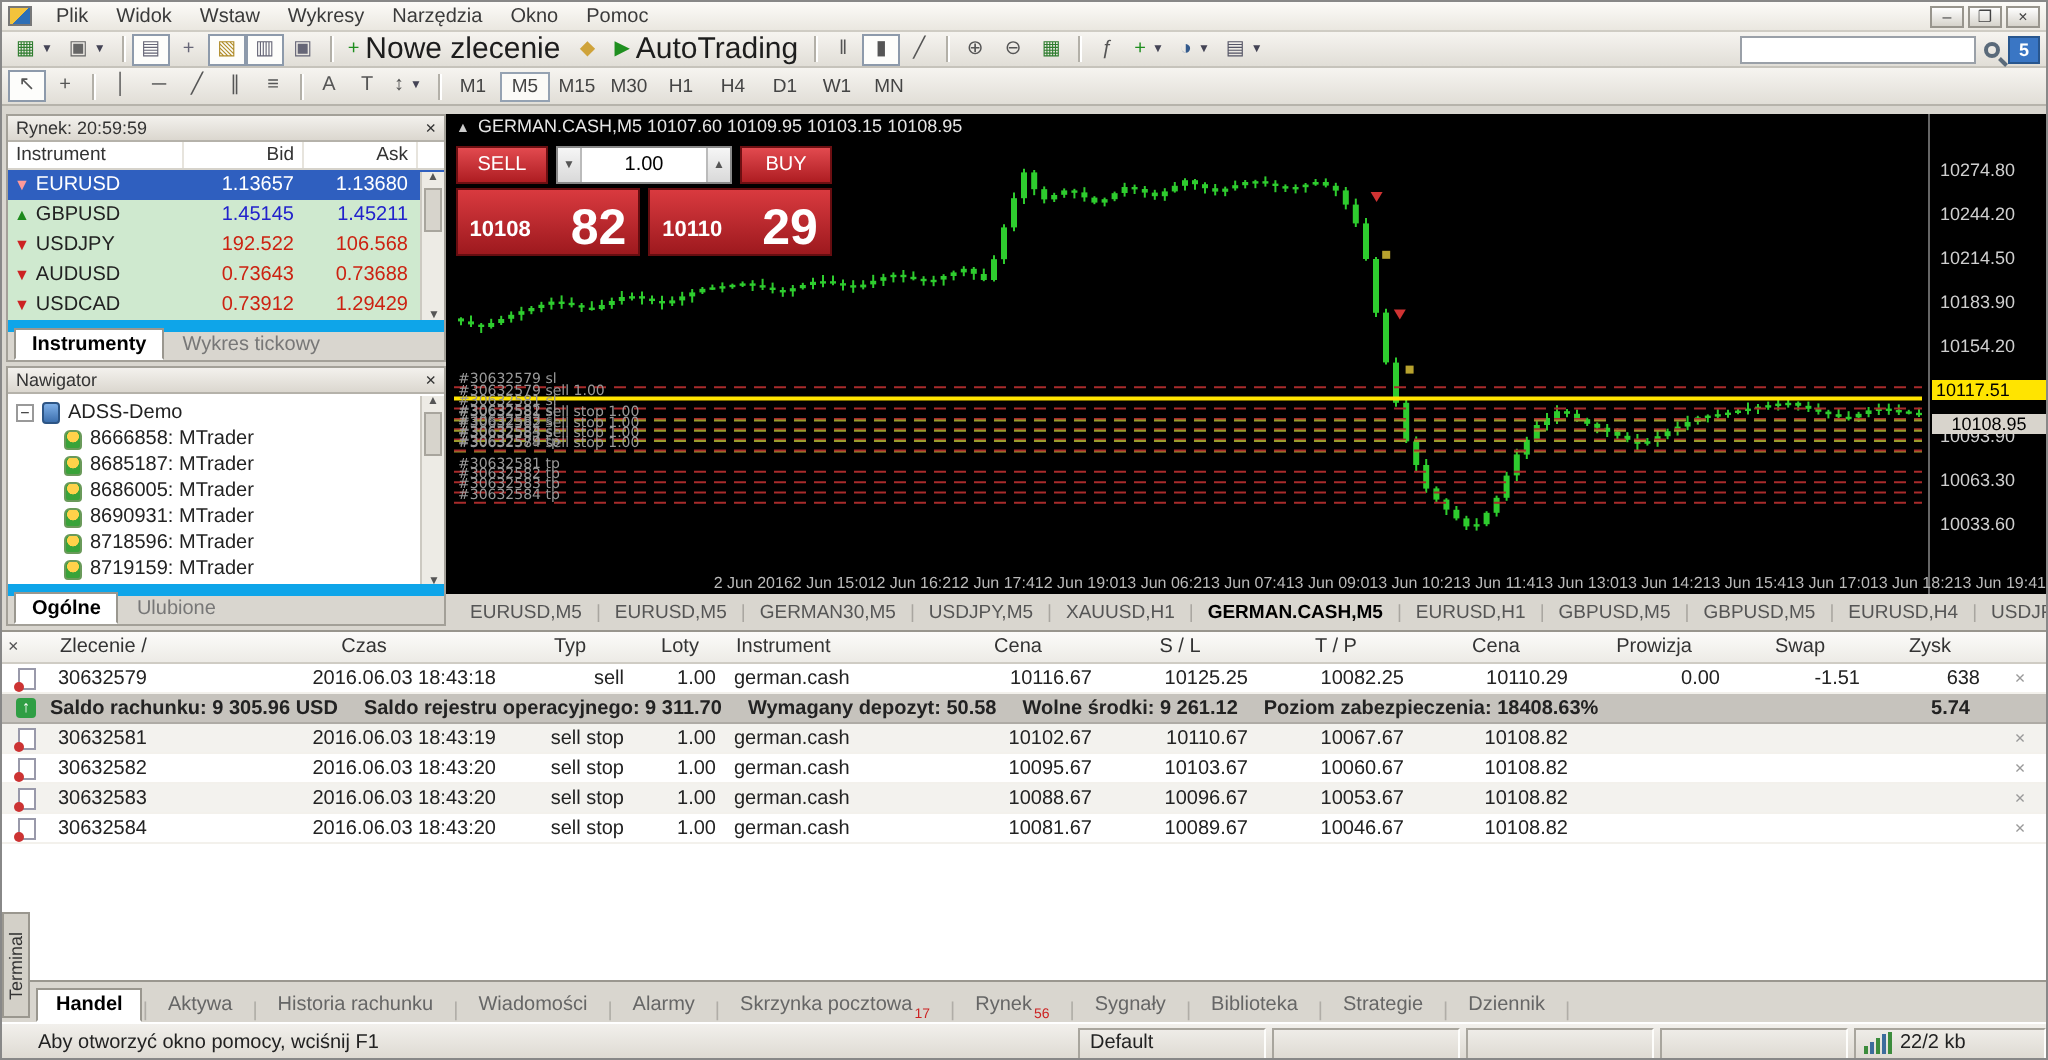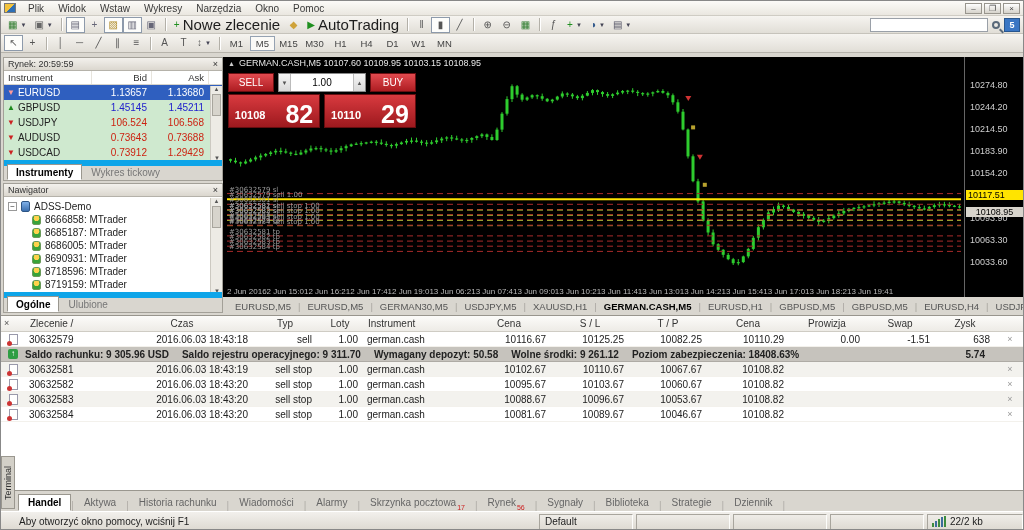--- a/index.html
+++ b/index.html
@@ -64,21 +64,21 @@
 #chart{position:absolute;left:222px;top:56px;width:802px;height:240px;background:#000}
 #chart-title{position:absolute;left:5px;top:1px;color:#e6e6e6;font-size:9px;z-index:4;white-space:nowrap}
 #chart-title .tri{font-size:7px;margin-right:4px;color:#ccc}
 #candles{position:absolute;left:4px;top:14px;z-index:1}
 #candles text{font-family:"DejaVu Sans",sans-serif;font-size:7px;fill:#9a9a9a}
 #price-axis{position:absolute;right:0;top:0;bottom:0;width:61px;border-left:1px solid #666;color:#cfcfcf;font-size:9px;z-index:2;background:#000}
 .pa-label{position:absolute;left:5px;white-space:nowrap}
 .axis-badge{position:absolute;left:1px;right:2px;padding:0 2px;font-size:9px;z-index:5}
 .badge-y{background:#ffe400;color:#000}
 .badge-c{background:#d8d4cc;color:#000}
-#time-axis{position:absolute;left:4px;right:2px;bottom:1px;display:flex;justify-content:flex-start;color:#b9b9b9;font-size:8px;z-index:2;white-space:nowrap}
+#time-axis{position:absolute;left:4px;right:2px;bottom:1px;display:flex;justify-content:flex-end;color:#b9b9b9;font-size:8px;z-index:2;white-space:nowrap}
 #oneclick{position:absolute;left:5px;top:16px;z-index:6;width:188px}
 .oc-row1{display:flex;height:19px}
 .oc-sell,.oc-buy{width:46px;background:linear-gradient(#e24a4f,#ae1d22);border:1px solid #6d0f12;color:#fff;font-size:10px;display:flex;align-items:center;justify-content:center}
 .oc-vol{flex:1;background:#fff;border:1px solid #888;display:flex;align-items:stretch;margin:0 4px}
 .spin{width:12px;background:linear-gradient(#f6f6f6,#d9d9d9);border-right:1px solid #bbb;color:#555;font-size:6px;display:flex;align-items:center;justify-content:center}
 .spin:last-child{border-right:none;border-left:1px solid #bbb}
 .oc-volval{flex:1;display:flex;align-items:center;justify-content:center;font-size:10px;color:#000}
 .oc-row2{display:flex;gap:4px;margin-top:2px}
 .oc-box{width:104px;height:34px;background:linear-gradient(#d93a3f,#9d191e);border:1px solid #660d10;color:#fff;display:flex;align-items:flex-end;justify-content:center;gap:20px;padding-bottom:2px}
 .oc-small{font-size:11px;font-weight:bold;margin-bottom:4px}
@@ -300,21 +300,21 @@
             <span>GBPUSD</span>
           </div>
           <div class="mw-val val-blue">1.45145</div>
           <div class="mw-val val-blue">1.45211</div>
         </div>
         <div class="mw-grid mw-row">
           <div class="mw-sym">
             <span class="arr down">▼</span>
             <span>USDJPY</span>
           </div>
-          <div class="mw-val val-red">106.524</div>
+          <div class="mw-val val-red">192.522</div>
           <div class="mw-val val-red">106.568</div>
         </div>
         <div class="mw-grid mw-row">
           <div class="mw-sym">
             <span class="arr down">▼</span>
             <span>AUDUSD</span>
           </div>
           <div class="mw-val val-red">0.73643</div>
           <div class="mw-val val-red">0.73688</div>
         </div>

